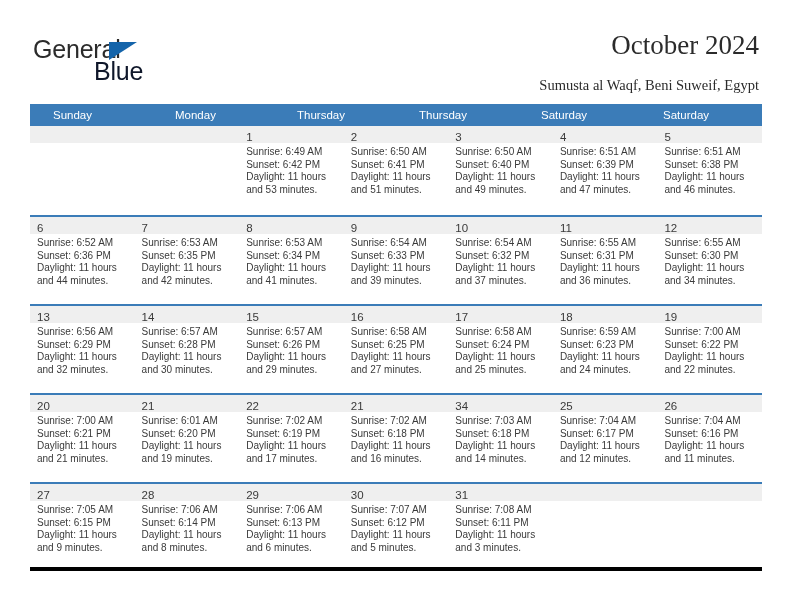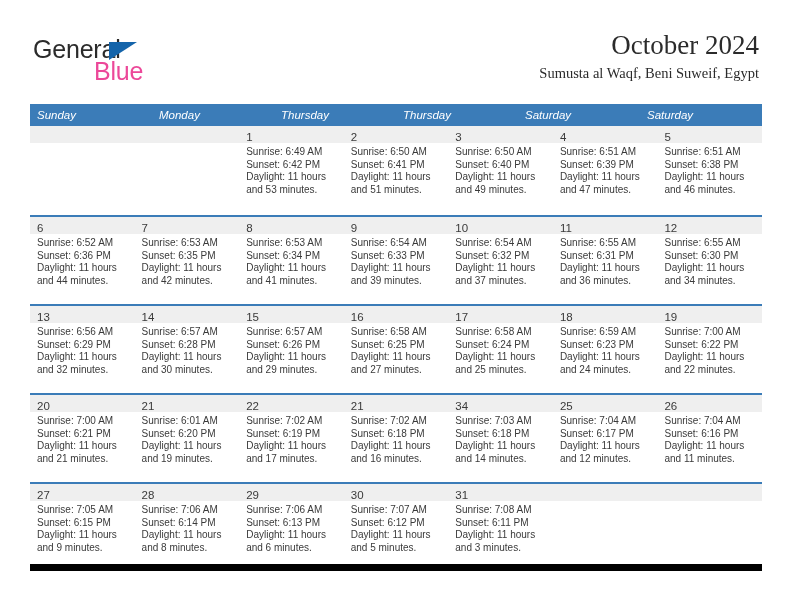--- a/index.html
+++ b/index.html
@@ -52,78 +52,77 @@
     width: 0;
     height: 0;
     border-left: 28px solid #1464aa;
     border-bottom: 18px solid transparent;
   }
   .brand-blue {
     position: absolute;
     left: 61px;
     top: 22px;
     font-size: 25px;
-    color: #ec4899;
+    color: #0f172a;
     letter-spacing: -0.2px;
   }
 
   .title-block {
     position: absolute;
     right: 0;
     top: 0;
     text-align: right;
     font-family: Liberation Serif, serif;
   }
   .cal-title {
     font-size: 27px;
     color: #2b2b2b;
     line-height: 34px;
     white-space: nowrap;
   }
   .cal-subtitle {
     font-size: 14.5px;
     color: #2b2b2b;
     line-height: 22px;
-    margin-top: 0;
+    margin-top: 12px;
     white-space: nowrap;
   }
 
   
   .calendar {
     position: absolute;
     left: 30px;
     top: 104px;
     width: 732px;
   }
   .dow-row {
     display: flex;
     background: #3b7cb8;
   }
   .dow-cell {
     flex: 1 1 0;
     box-sizing: border-box;
-    padding: 4px 0 4px 7px;
+    padding: 4px 0 4px 23px;
     font-size: 11.5px;
     color: #ffffff;
     line-height: 15px;
     height: 22px;
-    font-style: italic;
   }
 
   .week-row {
     display: flex;
     border-top: 2px solid #3b7cb8;
     height: 89px;
     box-sizing: border-box;
   }
   .week-row.first {
     border-top: none;
   }
   .week-row.last {
-    border-bottom: 7px solid #000000;
+    border-bottom: 4px solid #000000;
     justify-content: space-between;
   }
   .day-cell {
     flex: 1 1 0;
     box-sizing: border-box;
     position: relative;
     background: #ffffff;
     overflow: hidden;
   }
   .day-cell.empty .daynum-band {

